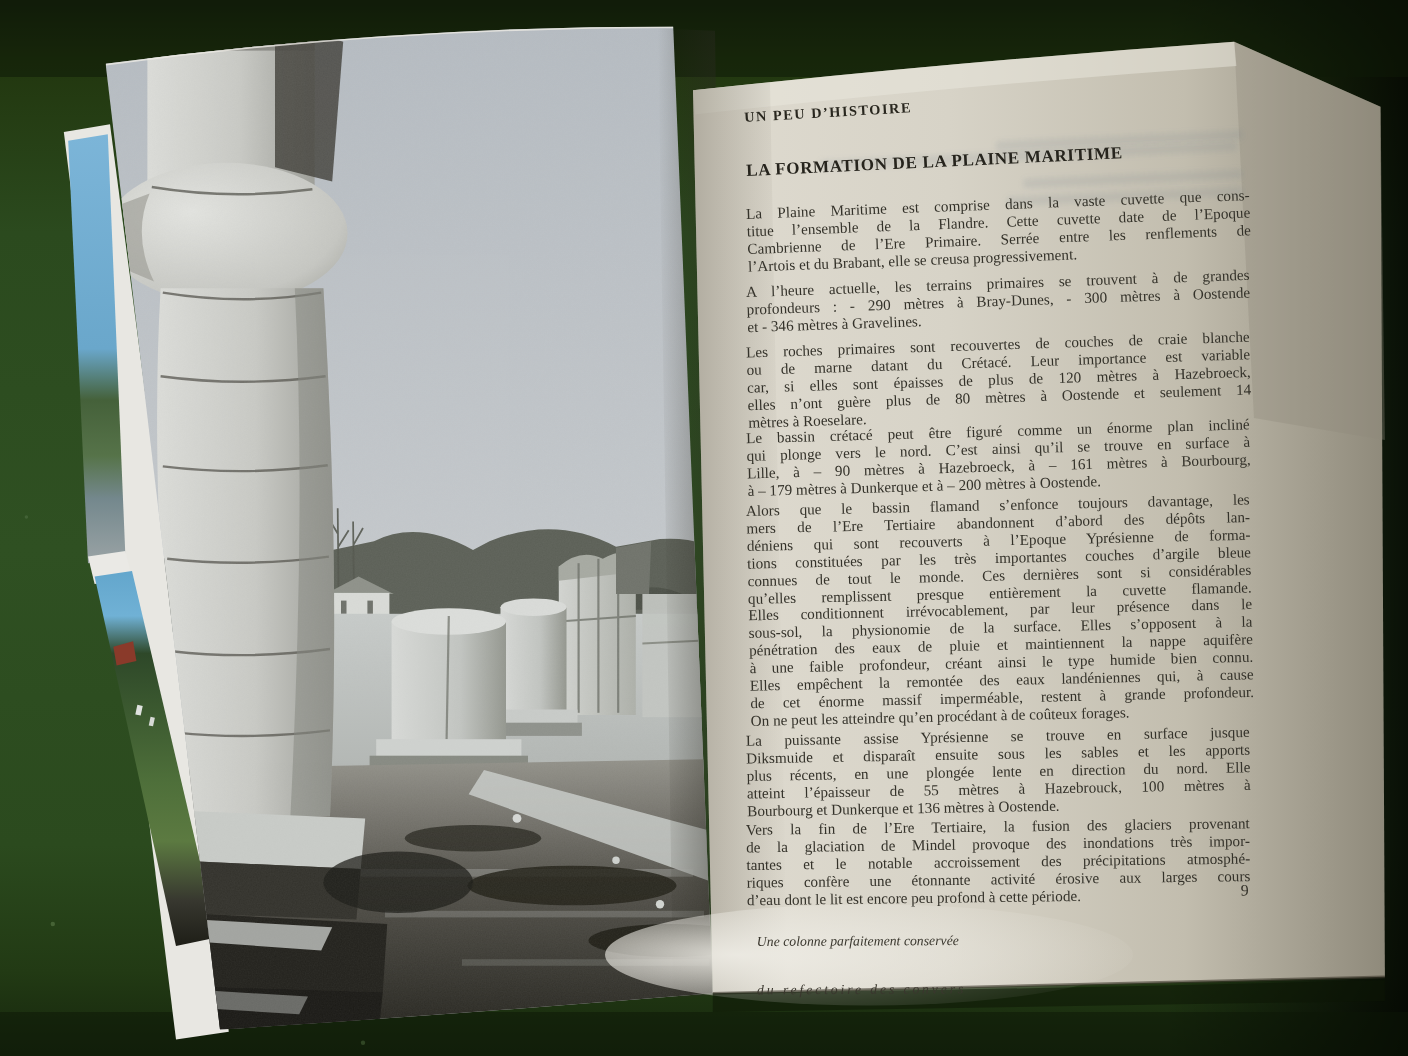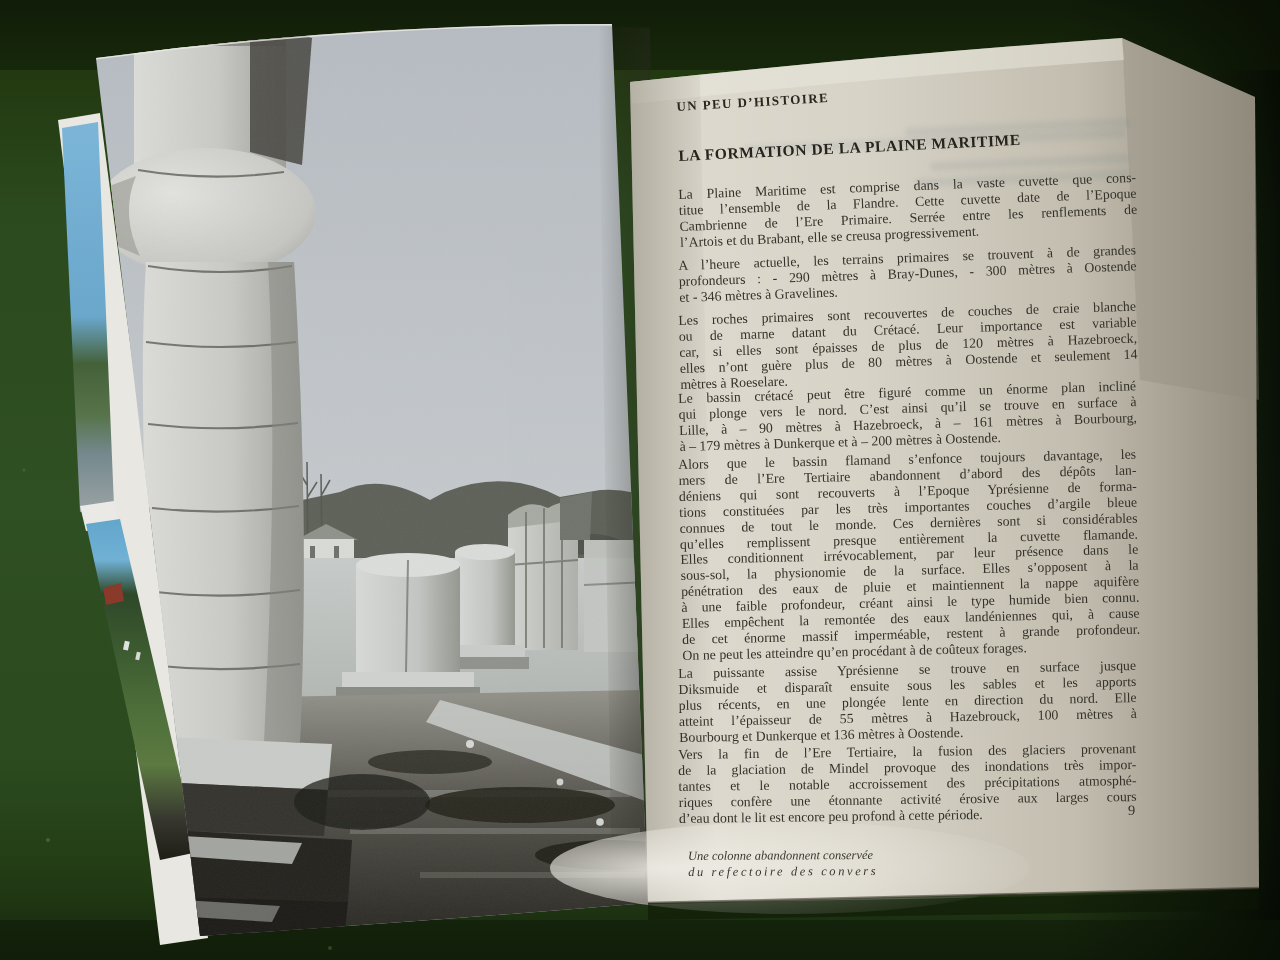--- a/index.html
+++ b/index.html
@@ -24,21 +24,21 @@
   .p1{top:187px;transform:rotate(-2.15deg);}
   .p2{top:258px;transform:rotate(-1.95deg);}
   .p3{top:313px;transform:rotate(-1.8deg);}
   .p4{top:391px;transform:rotate(-1.6deg);}
   .p5{top:457px;transform:rotate(-1.3deg);}
   .p6{top:666px;transform:rotate(-1.0deg);}
   .p7{top:747px;transform:rotate(-0.75deg);}
   .pagenum{position:absolute;left:1128px;top:802px;font-size:14.5px;color:#34322a;transform:rotate(-0.5deg);}
   .caption{position:absolute;left:688px;top:848px;font-style:italic;font-size:12.5px;line-height:16px;
     color:#3a372e;transform:rotate(-0.3deg);transform-origin:left top;}
-  .caption .c2{letter-spacing:2.6px;}
+  .caption .c2{letter-spacing:2.6px;margin-top:28px;}
   
   .ghost{position:absolute;background:rgba(96,112,134,.12);filter:blur(2.5px);border-radius:3px;}
   .g1{left:905px;top:123px;width:225px;height:9px;transform:rotate(-2.6deg);}
   .g2{left:745px;top:137px;width:380px;height:9px;transform:rotate(-2.6deg);}
   .g3{left:930px;top:158px;width:200px;height:9px;transform:rotate(-2.5deg);}
   .g4{left:915px;top:174px;width:215px;height:9px;transform:rotate(-2.5deg);}
 </style>
 </head>
 <body>
 
@@ -321,18 +321,18 @@
     <div class="pline">Vers la fin de l’Ere Tertiaire, la fusion des glaciers provenant</div>
     <div class="pline">de la glaciation de Mindel provoque des inondations très impor-</div>
     <div class="pline">tantes et le notable accroissement des précipitations atmosphé-</div>
     <div class="pline">riques confère une étonnante activité érosive aux larges cours</div>
     <div class="pline pline-last">d’eau dont le lit est encore peu profond à cette période.</div>
   </div>
 
   <div class="pagenum">9</div>
 
   <div class="caption">
-    <div class="c1">Une colonne abandonnent conservée</div>
+    <div class="c1">Une colonne parfaitement conservée</div>
     <div class="c2">du refectoire des convers</div>
   </div>
 
 </div>
 </div>
 
 </body></html>

